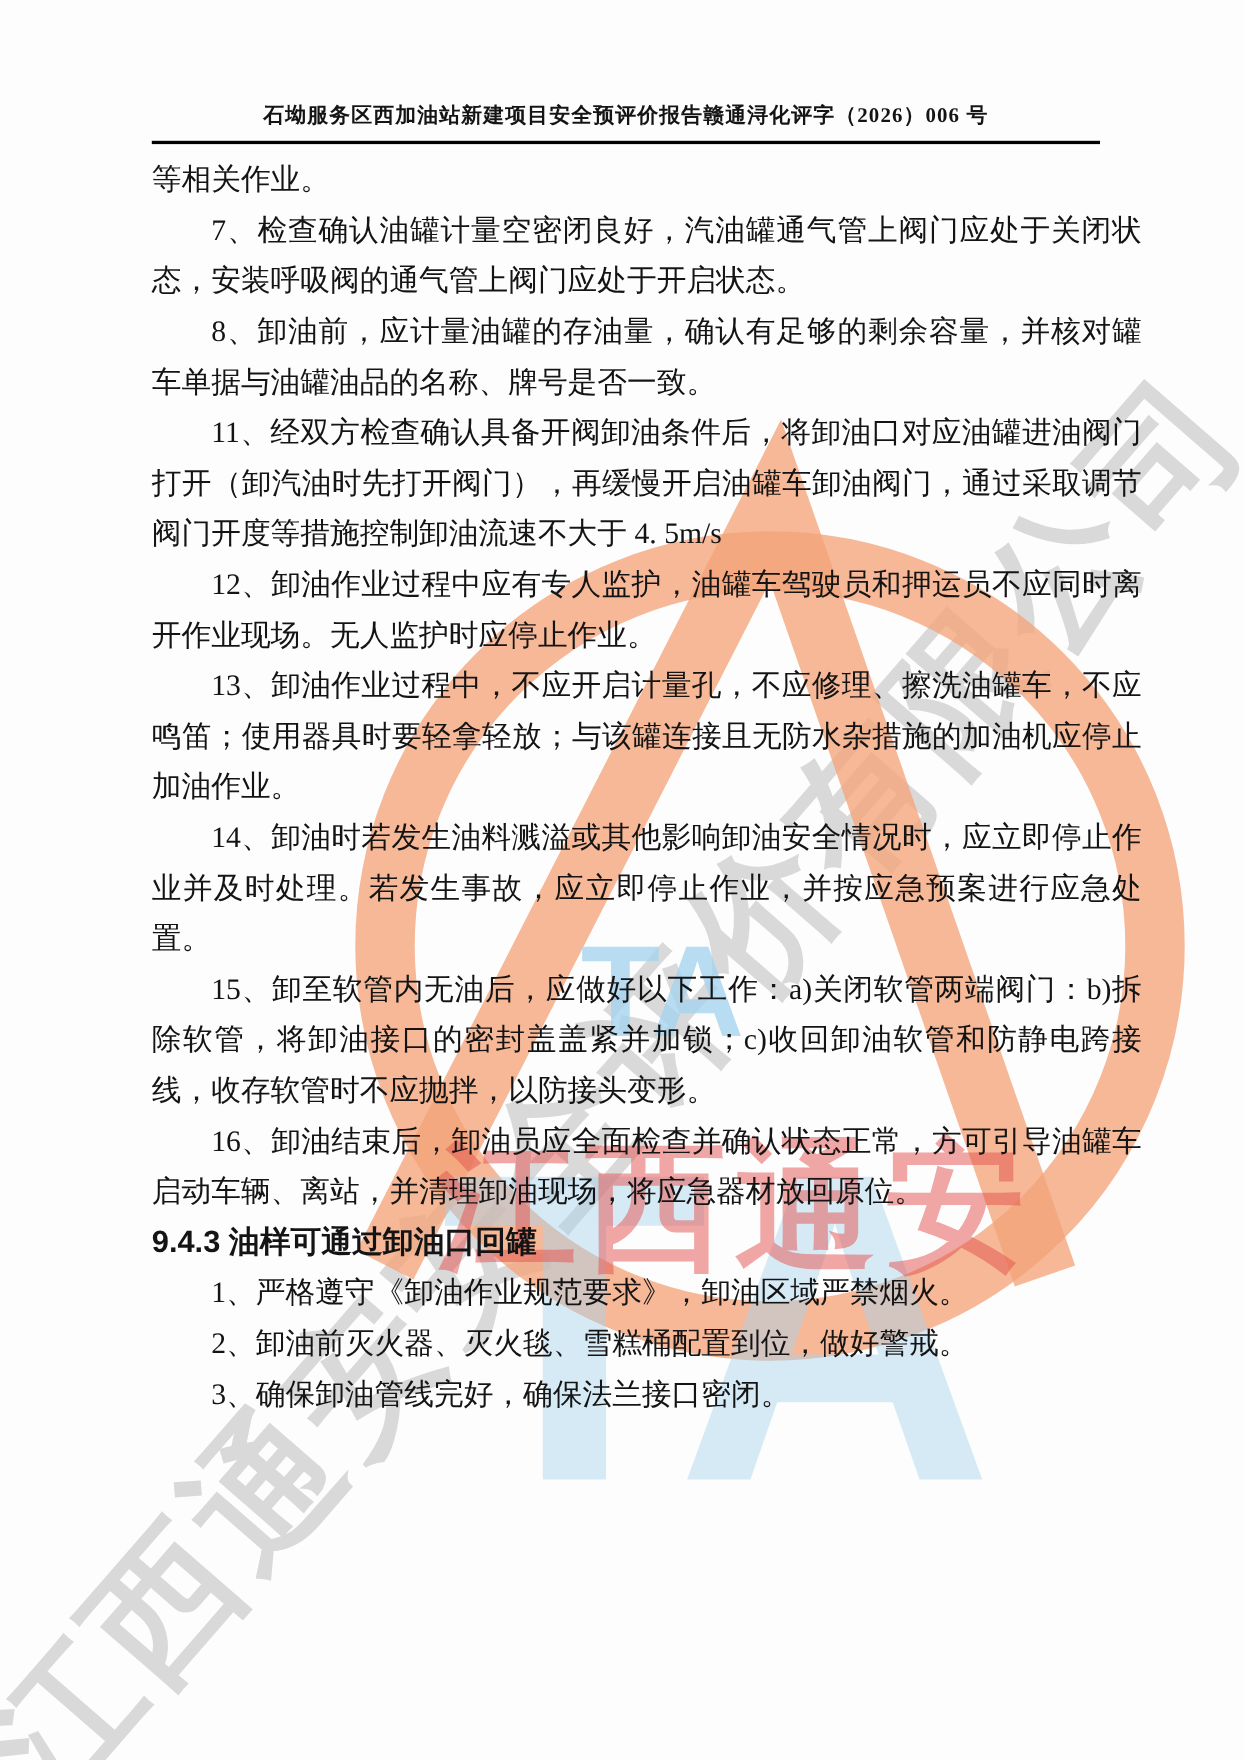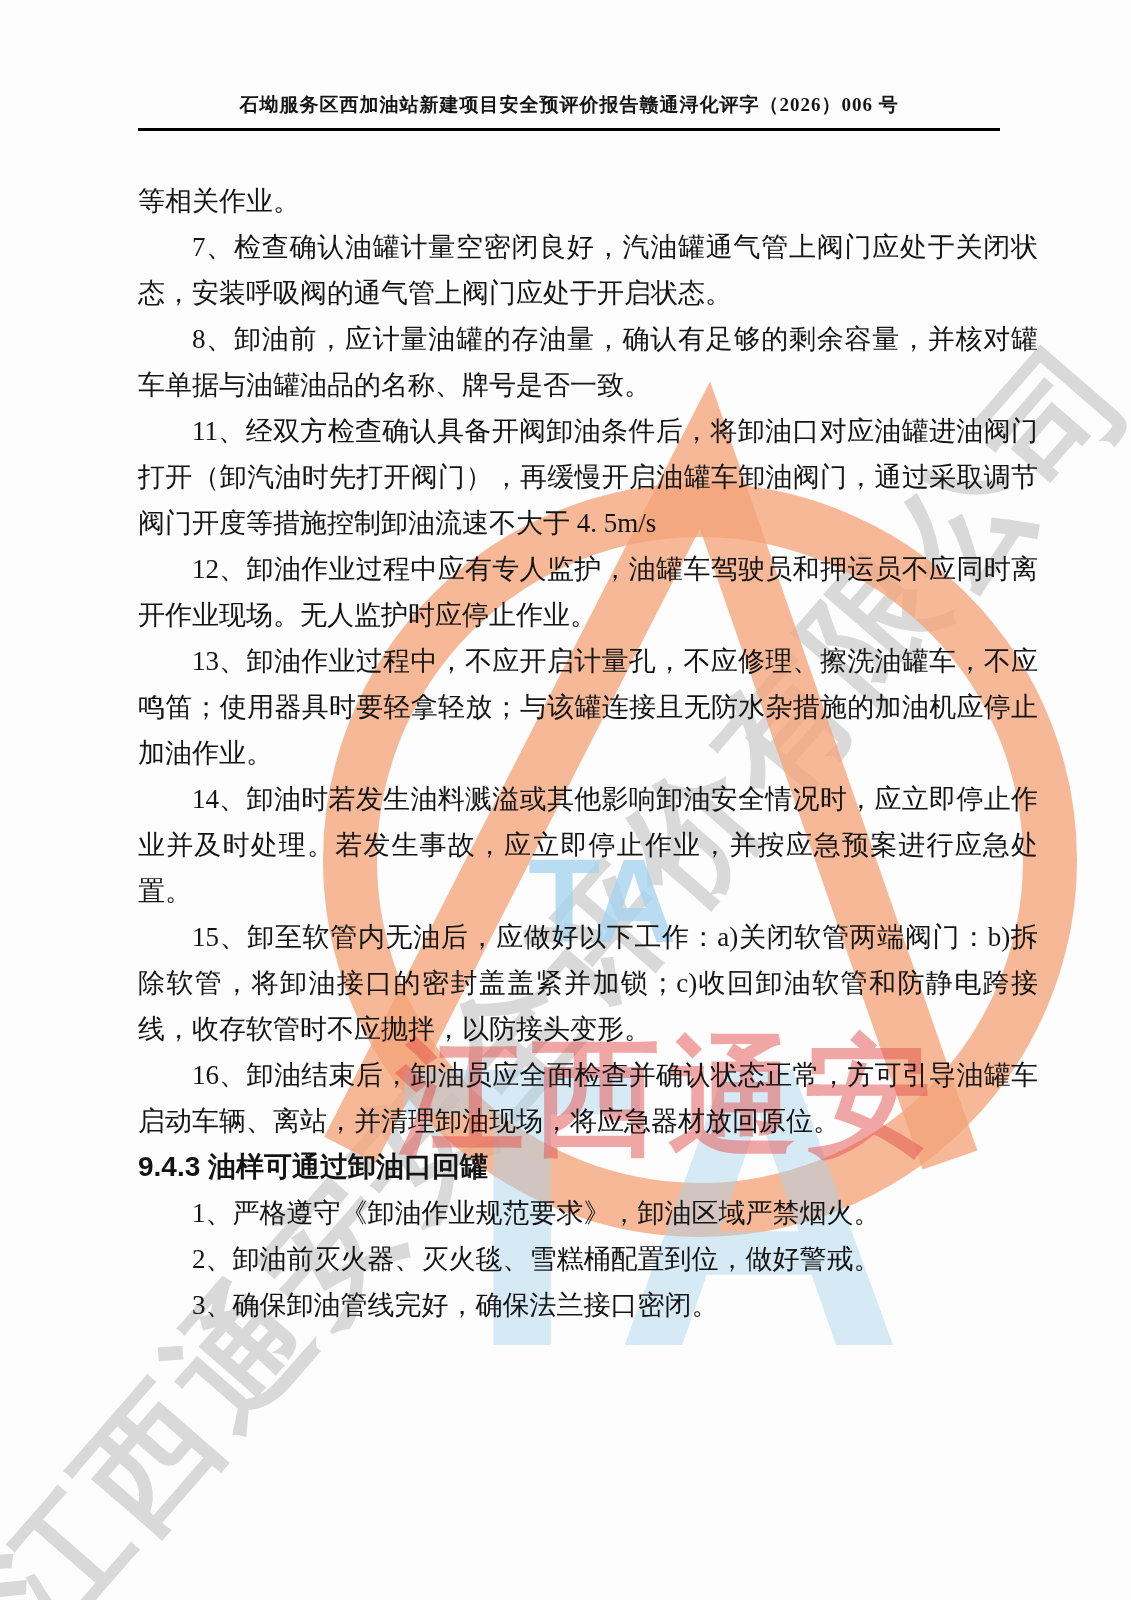--- a/index.html
+++ b/index.html
@@ -67,21 +67,20 @@
     font-weight:bold;font-size:19px;letter-spacing:1px;
   }
   .header-rule{
     position:absolute;top:128px;left:138px;width:862px;height:3px;
     background:#000;
   }
   .doc-main{
     position:absolute;top:140px;left:138px;width:900px;
     font-size:27px;line-height:46px;
     text-align:justify;
-    margin-top:38px;
   }
   .doc-main p{margin:0;}
   .doc-main p.indent{text-indent:2em;}
   .section-heading{
     margin:0;
     font-family:"Liberation Sans","DejaVu Sans",sans-serif;
     font-weight:bold;
     font-size:28px;line-height:46px;
     text-align:left;
   }

